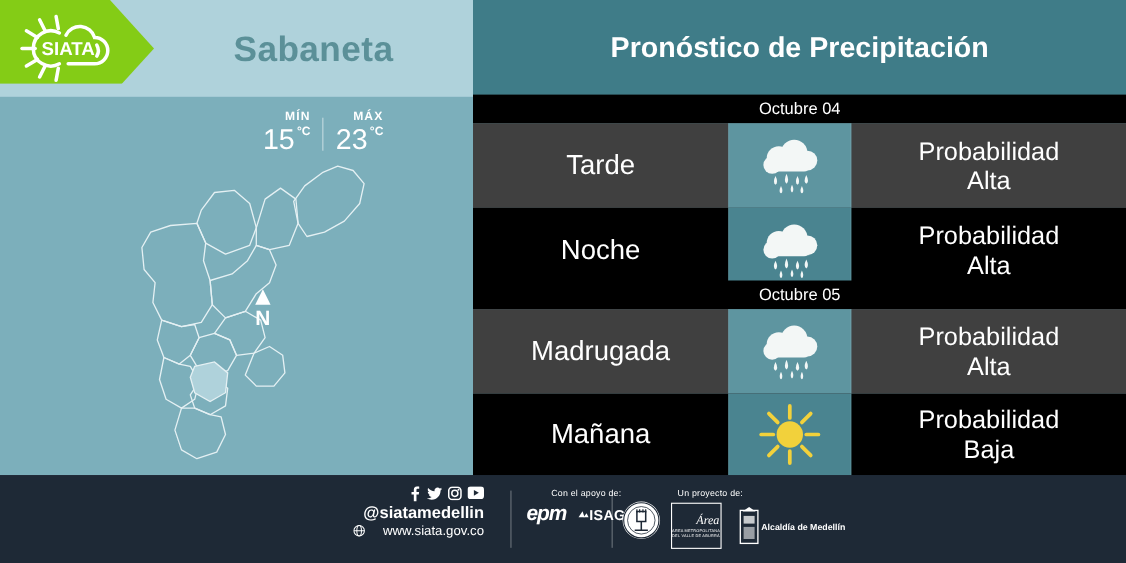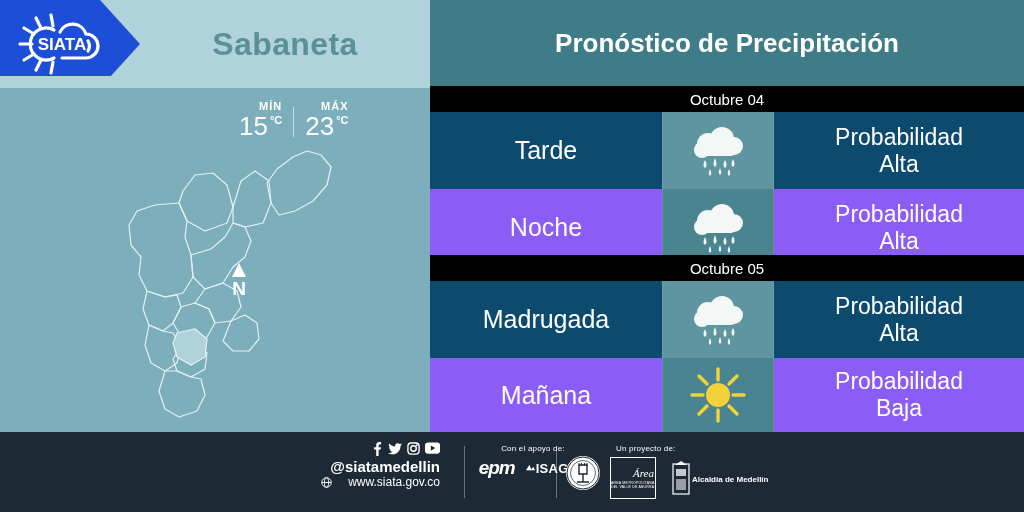--- a/index.html
+++ b/index.html
@@ -7,21 +7,21 @@
     width:1024px;height:512px;overflow:hidden;
     font-family:"Liberation Sans",sans-serif;
     background:#1b2533;
   }
   .stage{position:relative;width:1024px;height:512px;}
 
   
   .left-panel{position:absolute;left:0;top:0;width:430px;height:432px;background:#7CAFBB;}
   .left-header{position:absolute;left:0;top:0;width:430px;height:88px;background:#AFD2DB;}
   .logo-shape{
-    position:absolute;left:0;top:0;width:140px;height:76px;background:#1d4ed8;
+    position:absolute;left:0;top:0;width:140px;height:76px;background:#84cc16;
     clip-path:polygon(0 0,100px 0,140px 44px,100px 88px,0 88px);
   }
   .logo-inner{position:absolute;left:10px;top:8px;width:105px;height:72px;}
   .city-title{
     position:absolute;left:140px;top:0;width:290px;height:88px;
     display:flex;align-items:center;justify-content:center;
     color:#5B9098;font-size:32px;font-weight:bold;letter-spacing:.4px;
   }
 
   .temp-block{position:absolute;left:60px;top:100px;width:300px;height:62px;color:#ffffff;}
@@ -45,22 +45,22 @@
     position:absolute;left:0;top:0;width:594px;height:86px;background:#3F7C88;
     display:flex;align-items:center;justify-content:center;
     color:#ffffff;font-size:26px;font-weight:bold;text-align:center;
   }
   .date-band{
     position:absolute;left:0;width:594px;height:26px;background:#000000;
     display:flex;align-items:center;justify-content:center;
     color:#ffffff;font-size:15px;
   }
   .fc-row{position:absolute;left:0;width:594px;height:77px;display:flex;}
-  .fc-row.light{background:#0c4a6e;}
-  .fc-row.dark{background:#8b5cf6;}
+  .fc-row.light{background:#404040;}
+  .fc-row.dark{background:#000000;}
   .cell-period{
     width:232px;height:100%;display:flex;align-items:center;justify-content:center;
     color:#ffffff;font-size:25px;
   }
   .cell-icon{
     width:110px;height:100%;display:flex;align-items:center;justify-content:center;
     border-left:1px solid rgba(255,255,255,.10);border-right:1px solid rgba(255,255,255,.10);
   }
   .cell-prob{
     flex:1;height:100%;display:flex;flex-direction:column;

